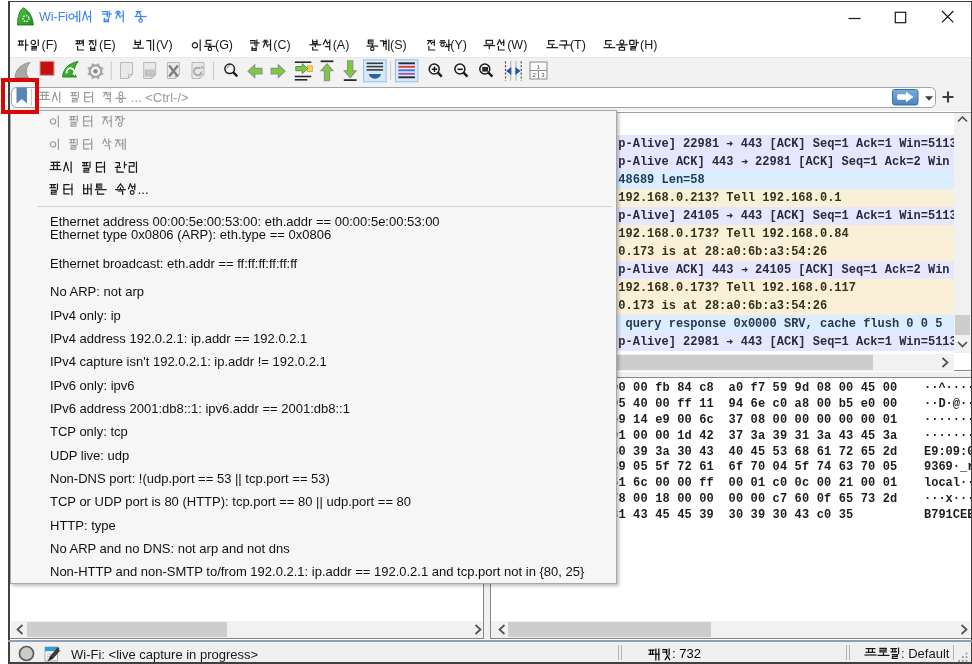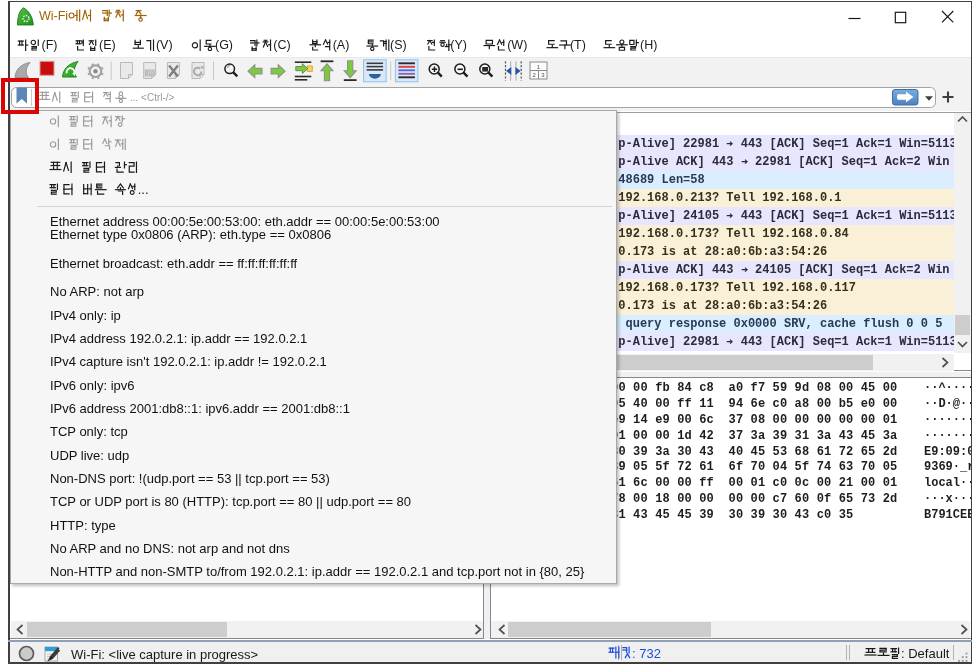--- a/index.html
+++ b/index.html
@@ -338,21 +338,21 @@
 <svg class="a" style="left:16px;top:7px" width="20" height="19" viewBox="0 0 20 19">
 <defs>
       <linearGradient id="lg-fin" x1="0" y1="0" x2="1" y2="1">
 <stop offset="0" stop-color="#54c43e"></stop>
         <stop offset="1" stop-color="#1e8f1e"></stop>
       </linearGradient>
     </defs>
 <path d="M1.5 18 C1.5 9.5 3.5 3.2 7.5 0.8 C14 4.5 17 11.5 17.3 18 Z" fill="url(#lg-fin)" stroke="#157015" stroke-width="0.8"></path>
 <circle cx="10" cy="11.5" r="3" fill="none" stroke="#eef7ee" stroke-width="1.5" stroke-dasharray="1.5 1.2"></circle>
 </svg>
-<div class="a" style="left:39px;top:9px;height:15px;font-size:12.5px;color:#a16207;white-space:nowrap;display:flex;align-items:flex-start">Wi-Fi<svg class="hg " style="width:79.1px;height:13.0px" viewBox="0 0 146 24">
+<div class="a" style="left:39px;top:9px;height:15px;font-size:12.5px;color:#3b82f6;white-space:nowrap;display:flex;align-items:center">Wi-Fi<svg class="hg " style="width:79.1px;height:13.0px" viewBox="0 0 146 24">
       <use href="#gc5d0" x="0"></use>
       <use href="#gc11c" x="24"></use>
       <use href="#gcea1" x="61"></use>
       <use href="#gcc98" x="85"></use>
       <use href="#gc911" x="122"></use>
     </svg></div>
 <svg class="a" style="left:840px;top:6px" width="120" height="22" viewBox="0 0 120 22">
 <g stroke="#1a1a1a" stroke-width="1.2" fill="none">
 <path d="M8.5 12.5H20.5"></path>
 <rect x="55.3" y="6.3" width="10.4" height="10.4"></rect>
@@ -582,21 +582,21 @@
 <div class="a" style="left:30.5px;top:88.5px;width:1px;height:17.5px;background:#c8c8c8"></div>
 <div class="a" style="left:38px;top:89.5px;height:15px;color:#9b9b9b;font-size:12.5px;white-space:nowrap;display:flex;align-items:center">
     <svg class="hg " style="width:89.2px;height:12.6px" viewBox="0 0 170 24">
       <use href="#gd45c" x="0"></use>
       <use href="#gc2dc" x="24"></use>
       <use href="#gd544" x="61"></use>
       <use href="#gd130" x="85"></use>
       <use href="#gc801" x="122"></use>
       <use href="#gc6a9" x="146"></use>
     </svg>
-    <span style="font-size:10px">&nbsp;... &lt;Ctrl-/&gt;</span>
+    <span style="font-size:13px">&nbsp;... &lt;Ctrl-/&gt;</span>
   </div>
 <svg class="a" style="left:891.5px;top:89px" width="27" height="17" viewBox="0 0 27 17">
 <defs>
       <linearGradient id="abg" x1="0" y1="0" x2="0" y2="1">
 <stop offset="0" stop-color="#7aacde"></stop>
         <stop offset="1" stop-color="#4c82c0"></stop>
       </linearGradient>
     </defs>
 <rect x="0.5" y="0.5" width="25.5" height="15.5" rx="2.5" fill="url(#abg)" stroke="#3d6ea6"></rect>
 <path d="M5 8 H15 M5.5 6.5 H15 M5.5 9.5 H15" stroke="#fff" stroke-width="2.6"></path>
@@ -717,21 +717,21 @@
 <path d="M3 8.2 H8 M3 10.6 H8 M3 13 H7" stroke="#bbb" stroke-width="0.9"></path>
 <path d="M14.8 1.6 L7 10.6 L5.6 13.4 L8.4 12 L15.3 4" stroke="#3a3a3a" stroke-width="2" fill="none"></path>
 <path d="M5.6 13.4 L8.4 12 L7 10.6 Z" fill="#111"></path>
   </svg>
 <div class="a" style="left:71px;top:646.5px;font-size:13px;color:#191919;white-space:nowrap">Wi-Fi: &lt;live capture in progress&gt;</div>
 <div class="a" style="left:617.5px;top:644.5px;width:1px;height:15px;background:#b3b3b3"></div>
 <div class="a" style="left:621.0px;top:644.5px;width:1px;height:15px;background:#b3b3b3"></div>
 <div class="a" style="left:845.5px;top:644.5px;width:1px;height:15px;background:#b3b3b3"></div>
 <div class="a" style="left:849.0px;top:644.5px;width:1px;height:15px;background:#b3b3b3"></div>
 <div class="a" style="left:952.5px;top:644.5px;width:1px;height:15px;background:#b3b3b3"></div>
-<div class="a" style="left:608px;top:646px;height:15px;white-space:nowrap;color:#1d4ed8;display:flex;align-items:flex-start">
+<div class="a" style="left:648px;top:646px;height:15px;white-space:nowrap;color:#000000;display:flex;align-items:flex-end">
     <svg class="hg " style="width:26.0px;height:13.0px" viewBox="0 0 48 24">
       <use href="#gd328" x="0"></use>
       <use href="#gd0b7" x="24"></use>
     </svg>
     <span style="font-size:13px;margin-left:-2px">: 732</span>
   </div>
 <div class="a" style="left:864px;top:646px;height:15px;white-space:nowrap;color:#191919;display:flex;align-items:center">
     <svg class="hg " style="width:39.0px;height:13.0px" viewBox="0 0 72 24">
       <use href="#gd504" x="0"></use>
       <use href="#gb85c" x="24"></use>

